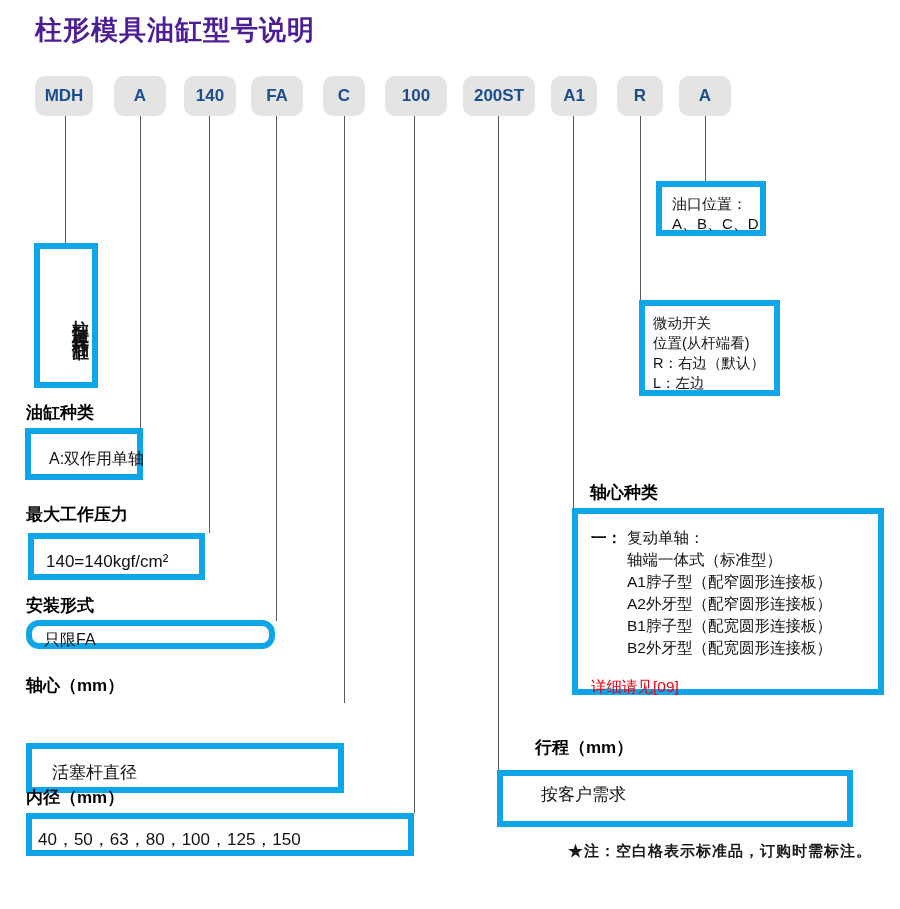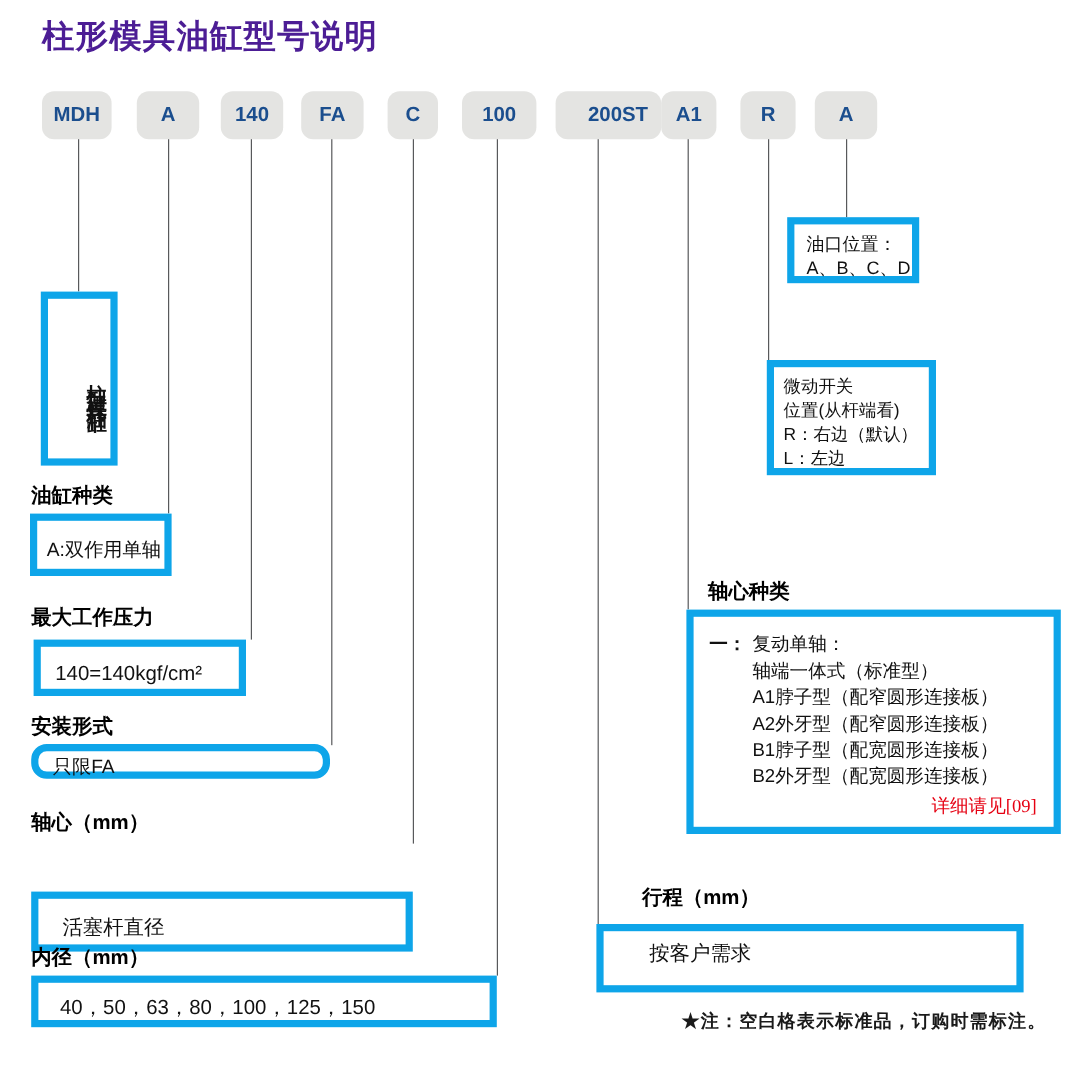--- a/index.html
+++ b/index.html
@@ -26,73 +26,73 @@
   }
   .vtext{
     display:flex;justify-content:center;padding-top:10px;
     writing-mode:vertical-rl;text-orientation:upright;
     font-size:17px;font-weight:600;letter-spacing:5px;
   }
   .mlines{white-space:pre-line;}
   .shaft-row{font-size:15.5px;line-height:22px;white-space:nowrap;}
   .shaft-row .head{display:inline-block;width:36px;font-weight:600;}
   .shaft-ref{
-    font-size:15.5px;line-height:22px;text-align:right;padding-right:14px;margin-top:3px;
-    color:#e60012;font-weight:500;font-family:Liberation Serif, serif;
+    font-size:15.5px;line-height:22px;padding-right:14px;margin-top:17px;
+    color:#e60012;font-weight:500;
   }
   .note{
     position:absolute;left:568px;top:842px;font-size:15px;font-weight:600;
     color:#1a1a1a;white-space:nowrap;letter-spacing:1px;
   }
 </style>
 </head>
 <body>
 
 <div class="page">
 
   <div class="title">柱形模具油缸型号说明</div>
 
   <div class="chip" style="left:35px;width:58px;">MDH</div>
   <div class="chip" style="left:114px;width:52px;">A</div>
   <div class="chip" style="left:184px;width:52px;">140</div>
   <div class="chip" style="left:251px;width:52px;">FA</div>
   <div class="chip" style="left:323px;width:42px;">C</div>
   <div class="chip" style="left:385px;width:62px;">100</div>
-  <div class="chip" style="left:463px;width:72px;padding-left:16px;">200ST</div>
+  <div class="chip" style="left:463px;width:72px;">200ST</div>
   <div class="chip" style="left:551px;width:46px;">A1</div>
   <div class="chip" style="left:617px;width:46px;">R</div>
   <div class="chip" style="left:679px;width:52px;">A</div>
 
   <div class="vline" style="left:65px;height:127px;"></div>
   <div class="vline" style="left:140px;height:312px;"></div>
   <div class="vline" style="left:209px;height:417px;"></div>
   <div class="vline" style="left:276px;height:505px;"></div>
   <div class="vline" style="left:344px;height:587px;"></div>
   <div class="vline" style="left:414px;height:697px;"></div>
   <div class="vline" style="left:498px;height:654px;"></div>
   <div class="vline" style="left:573px;height:392px;"></div>
   <div class="vline" style="left:640px;height:184px;"></div>
   <div class="vline" style="left:705px;height:66px;"></div>
 
   <div class="obox vtext" style="left:34px;top:243px;width:64px;height:145px;">柱型模具油缸</div>
 
   <div class="lbl" style="left:26px;top:401px;">油缸种类</div>
-  <div class="obox" style="left:25px;top:428px;width:118px;height:52px;line-height:50px;padding-left:8px;font-size:16px;">A:双作用单轴</div>
+  <div class="obox" style="left:25px;top:428px;width:118px;height:52px;line-height:50px;padding-left:18px;font-size:16px;">A:双作用单轴</div>
 
   <div class="lbl" style="left:26px;top:503px;">最大工作压力</div>
   <div class="obox" style="left:28px;top:533px;width:177px;height:47px;line-height:45px;padding-left:12px;">140=140kgf/cm²</div>
 
   <div class="lbl" style="left:26px;top:594px;">安装形式</div>
   <div class="obox" style="left:26px;top:620px;width:249px;height:29px;line-height:27px;padding-left:12px;font-size:16px;border-radius:13px;">只限FA</div>
 
   <div class="lbl" style="left:26px;top:674px;">轴心（mm）</div>
   <div class="obox" style="left:26px;top:703px;width:318px;height:50px;line-height:48px;padding-left:20px;margin-top:40px;">活塞杆直径</div>
 
   <div class="lbl" style="left:26px;top:786px;">内径（mm）</div>
-  <div class="obox" style="left:26px;top:813px;width:388px;height:43px;line-height:41px;padding-left:18px;">40，50，63，80，100，125，150</div>
+  <div class="obox" style="left:26px;top:813px;width:388px;height:43px;line-height:41px;padding-left:6px;">40，50，63，80，100，125，150</div>
 
   <div class="lbl" style="left:535px;top:736px;">行程（mm）</div>
   <div class="obox" style="left:497px;top:770px;width:356px;height:57px;line-height:37px;padding-left:38px;">按客户需求</div>
 
   <div class="lbl" style="left:590px;top:481px;">轴心种类</div>
   <div class="obox" style="left:572px;top:508px;width:312px;height:187px;padding:13px 0 0 13px;">
     <div class="shaft-row"><span class="head">一：</span><span>复动单轴：</span></div>
     <div class="shaft-row"><span class="head"></span><span>轴端一体式（标准型）</span></div>
     <div class="shaft-row"><span class="head"></span><span>A1脖子型（配窄圆形连接板）</span></div>
     <div class="shaft-row"><span class="head"></span><span>A2外牙型（配窄圆形连接板）</span></div>

